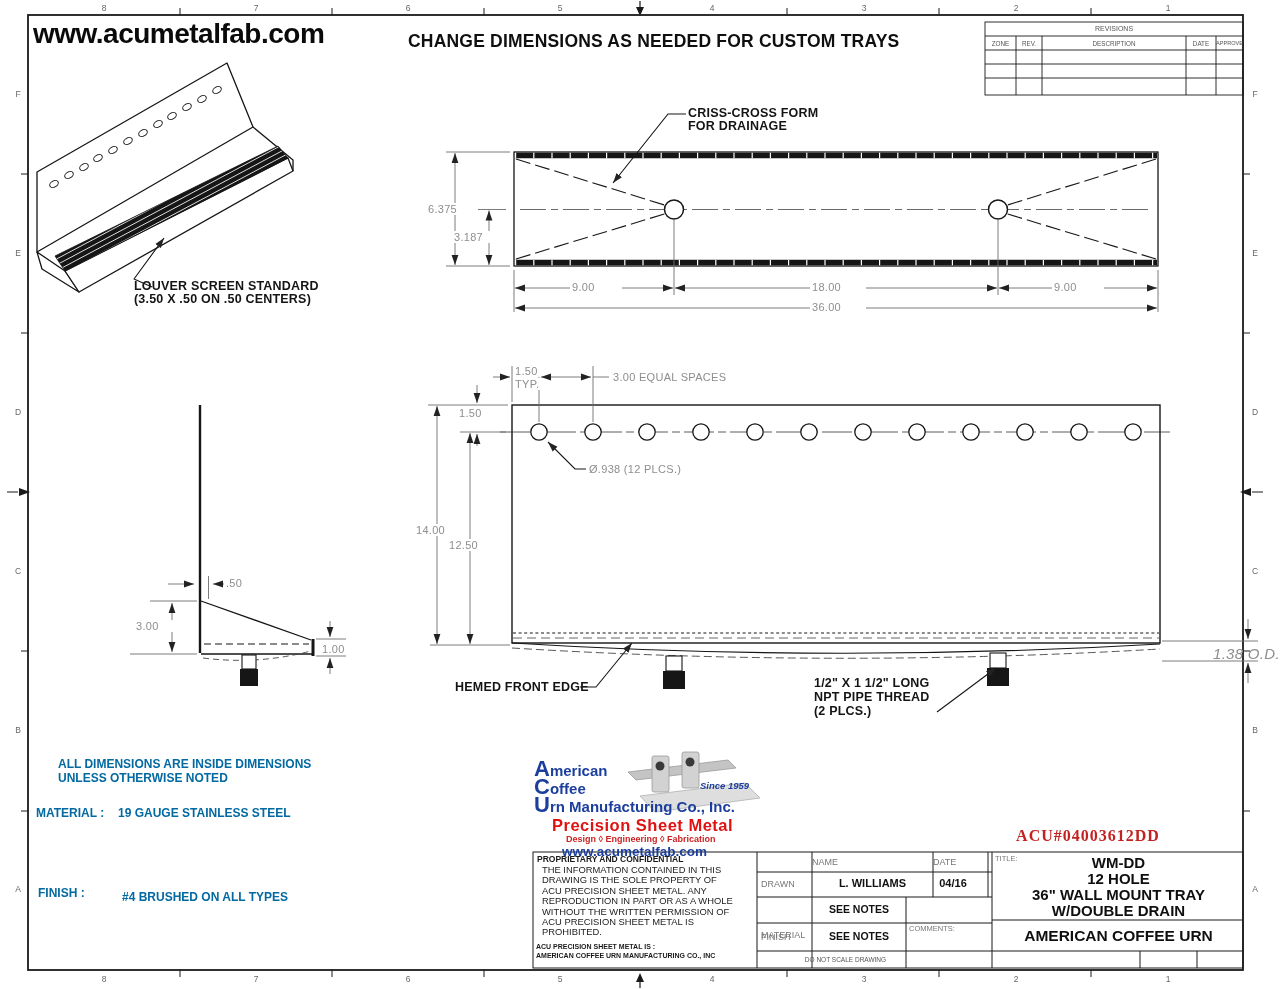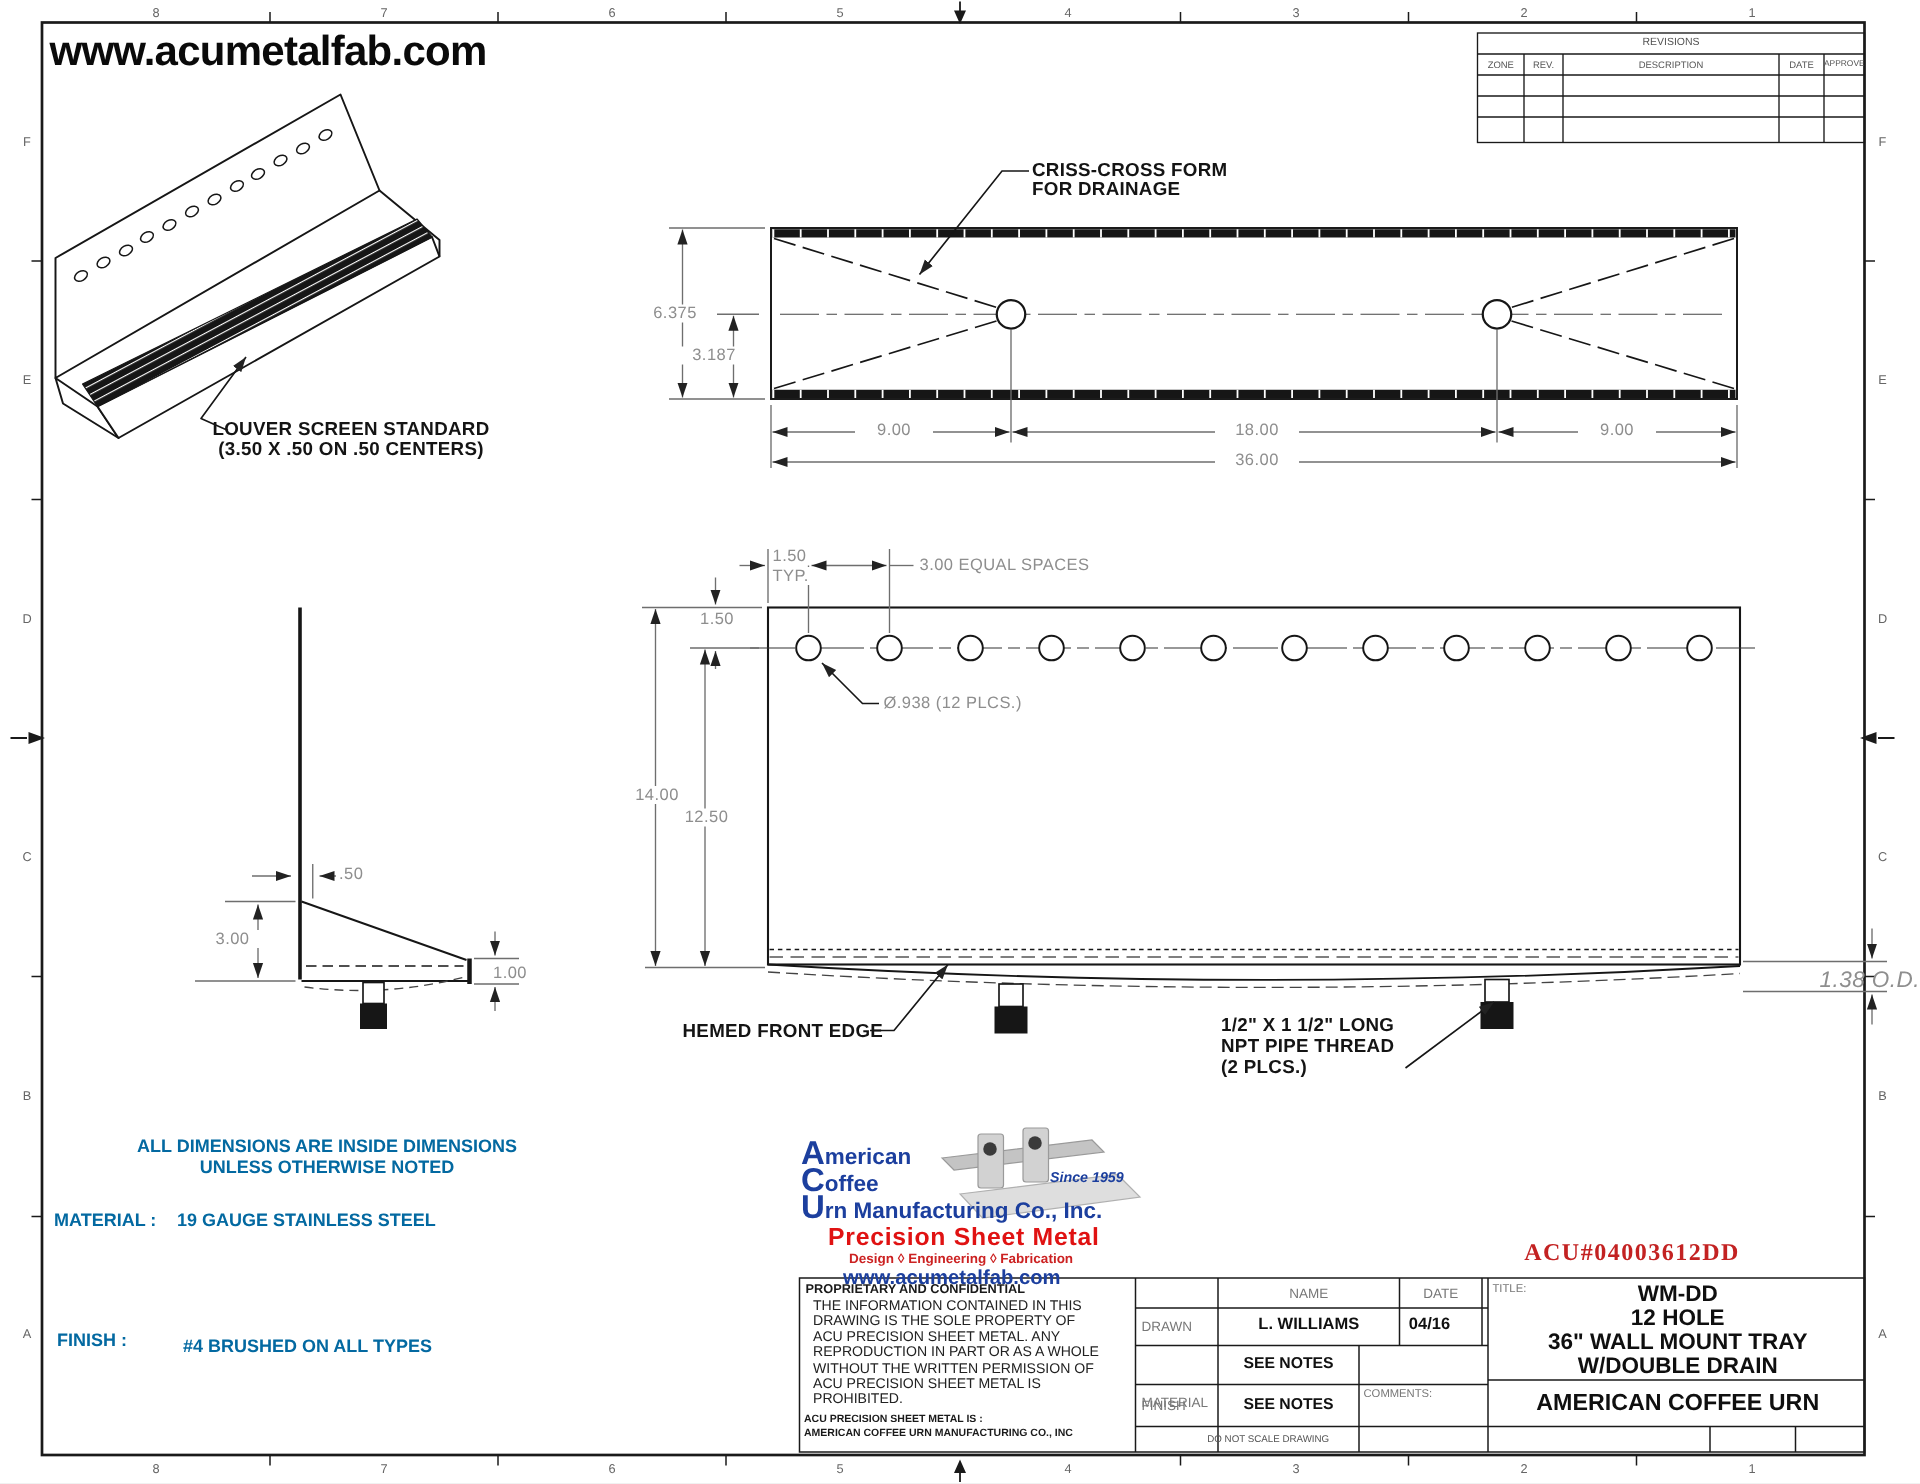--- a/index.html
+++ b/index.html
@@ -1,21 +1,21 @@
 <!DOCTYPE html>
 <html><head>
 <meta charset="utf-8">
 <style>
   html,body{margin:0;padding:0;background:#e8e8e8;}
   #sheet{position:relative;width:1280px;height:989px;background:#ffffff;overflow:hidden;
          font-family:"Liberation Sans","DejaVu Sans",sans-serif;}
   #linework{position:absolute;left:0;top:0;}
   .t{position:absolute;white-space:nowrap;color:#141414;}
   .dim{font-size:11px;color:#8e8e8e;letter-spacing:.3px;}
-  .ctr{text-align:center;}
+  .ctr{text-align:left;}
   .bg{background:#fff;padding:0 2px;}
   .ann{font-weight:bold;font-size:12.5px;letter-spacing:.2px;color:#141414;}
   .zone{font-size:8.5px;color:#666;width:20px;text-align:center;}
   .zonev{font-size:8.5px;color:#666;width:14px;text-align:center;}
   .revh{font-size:6.3px;color:#555;text-align:center;overflow:hidden;}
   .site-top{font-size:28px;font-weight:bold;letter-spacing:-.5px;color:#0a0a0a;}
   .heading{font-size:17.5px;font-weight:bold;letter-spacing:.2px;color:#0f0f0f;}
   .note{font-weight:bold;font-size:12px;color:#0369a1;}
   .logo-line{font-weight:bold;color:#1c3f9e;font-size:15px;line-height:18px;}
   .logo-line::first-letter{font-size:22px;}
@@ -192,20 +192,21 @@
       <path d="M757,852 V968 M812,852 V968 M992,852 V968"></path>
       <path d="M933,852 V897 M988,852 V897"></path>
       <path d="M906,897 V968"></path>
       <path d="M757,872 H992 M757,897 H992 M757,923 H992"></path>
       <path d="M757,951 H1243 M992,920 H1243"></path>
       <path d="M1140,951 V968 M1197,951 V968"></path>
     </g>
   </svg>
 
   <div class="t site-top" style="left:33px;top:18px;">www.acumetalfab.com</div>
+  <div class="t heading" style="left:408px;top:31px;">CHANGE DIMENSIONS AS NEEDED FOR CUSTOM TRAYS</div>
 
   <div class="t zone" style="left:94px;top:3px;">8</div>
   <div class="t zone" style="left:246px;top:3px;">7</div>
   <div class="t zone" style="left:398px;top:3px;">6</div>
   <div class="t zone" style="left:550px;top:3px;">5</div>
   <div class="t zone" style="left:702px;top:3px;">4</div>
   <div class="t zone" style="left:854px;top:3px;">3</div>
   <div class="t zone" style="left:1006px;top:3px;">2</div>
   <div class="t zone" style="left:1158px;top:3px;">1</div>
   <div class="t zone" style="left:94px;top:974px;">8</div>

